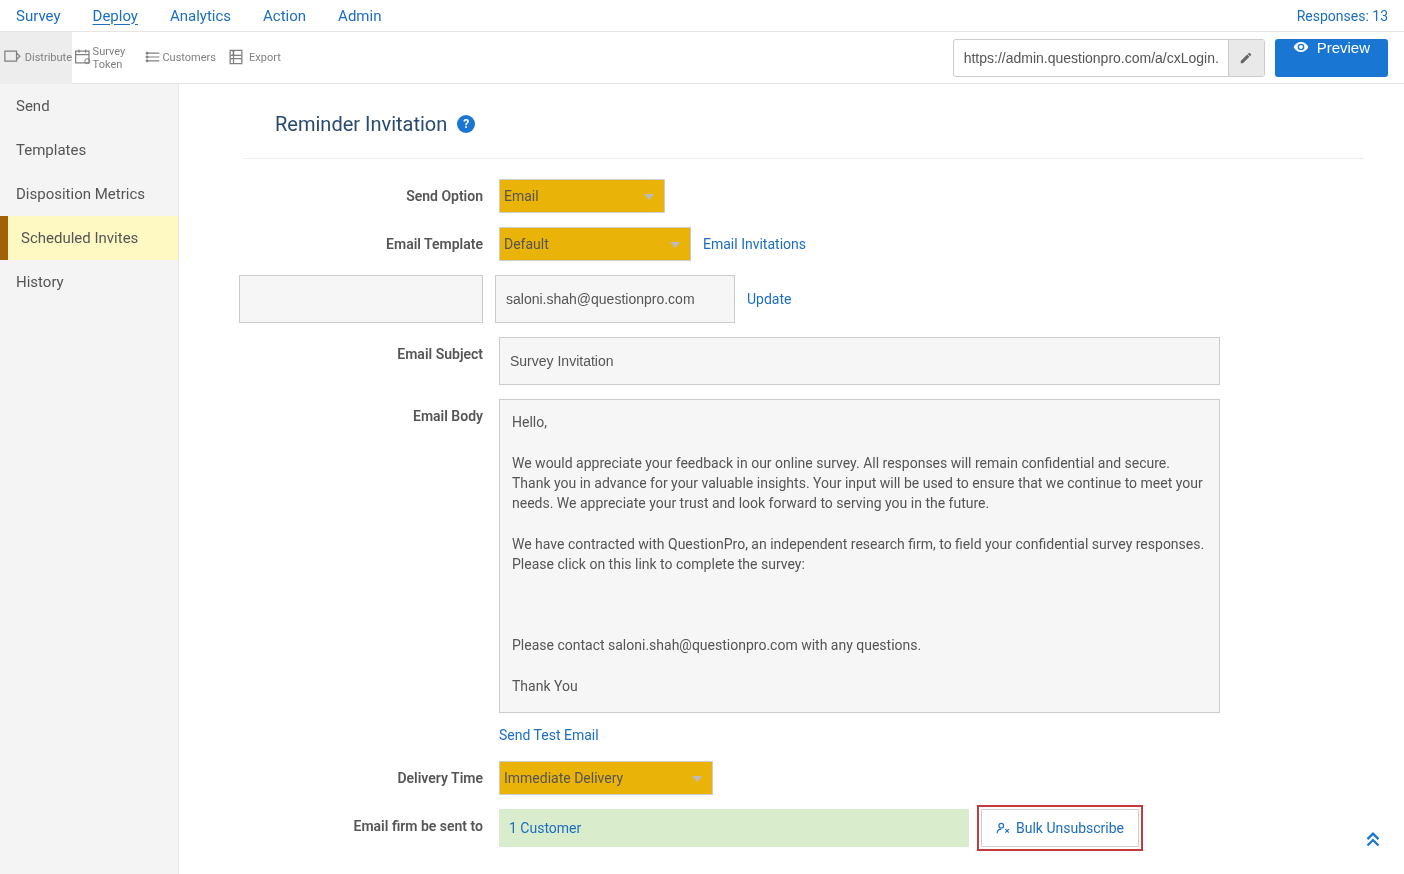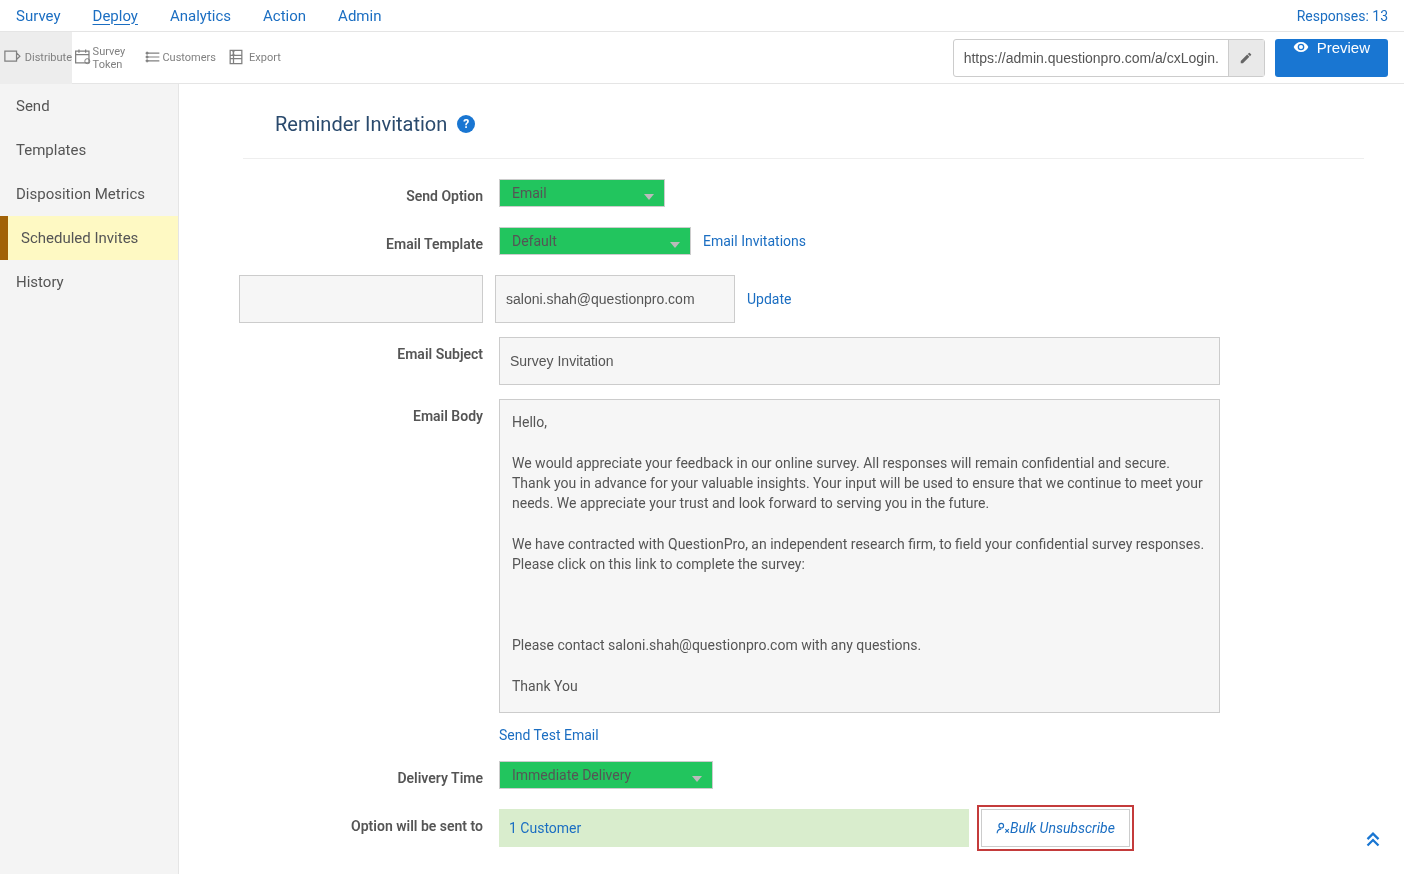--- a/index.html
+++ b/index.html
@@ -23,34 +23,34 @@
   .sidebar { width: 179px; background: #f4f4f4; border-right: 1px solid #e5e5e5; }
   .sidebar .item { height: 44px; display: flex; align-items: center; padding: 0 16px; color: #555; font-size: 15px; cursor: pointer; }
   .sidebar .item.active { background: #fef9c3; border-left: 8px solid #a16207; padding-left: 13px; }
   .content { flex: 1; padding: 0 0 40px 0; }
   .page-header { display:flex; align-items:center; gap:10px; padding: 28px 32px 22px 32px; color: #2a4a6d; font-size: 20px; border-bottom:1px solid #eee; margin-left:64px; margin-right:40px;}
   .help-icon { width: 18px; height: 18px; background: #1976d2; color: #fff; border-radius: 50%; display:inline-flex; align-items:center; justify-content:center; font-size:12px; font-weight:bold; cursor:pointer;}
   .form { padding: 20px 60px 0 60px; }
   .row { display: flex; align-items: flex-start; margin-bottom: 14px; }
   .row .label { width: 260px; text-align: right; padding-right: 16px; color: #555; font-size: 14px; font-weight: 600; line-height: 34px;}
   .row .field { flex: 1; display: flex; align-items: center; gap: 12px; flex-wrap: wrap; }
-  .select { border: 1px solid #ccc; height: 28px; padding: 0 30px 0 12px; position: relative; background: #22c55e; font-size: 14px; color: #555; display:flex; align-items:center; cursor:pointer; }
+  .select { border: 1px solid #ccc; height: 34px; padding: 0 30px 0 4px; position: relative; background: #eab308; font-size: 14px; color: #555; display:flex; align-items:center; cursor:pointer; }
   .select::after { content: ""; position: absolute; right: 10px; top: 14px; border-left: 5px solid transparent; border-right: 5px solid transparent; border-top: 6px solid #bbb; }
   .select.w160 { width: 166px; }
   .select.w192 { width: 192px; }
   .select.w214 { width: 214px; }
   .link { color: #1b6ec2; font-size: 14px; cursor: pointer; }
   .textinput { border: 1px solid #ccc; background: #f6f6f6; height: 48px; padding: 0 10px; font-size: 14px; color:#555; }
   .textinput.w244 { width: 244px; }
   .textinput.w240 { width: 240px; }
   .textinput.full { width: 721px; }
   .textarea { border: 1px solid #ccc; background: #f6f6f6; width: 721px; min-height: 314px; padding: 12px; font-size: 14px; color:#555; line-height:1.45; white-space: pre-wrap; }
   .recipient-box { background: #d9edcd; height: 38px; display:flex; align-items:center; padding: 0 10px; width: 470px; }
   .recipient-box span { color:#1b6ec2; cursor:pointer; }
-  .bulk-btn { border:1px solid #ccc; height:38px; padding:0 14px; display:flex; align-items:center; gap:0; color:#1b6ec2; cursor:pointer; outline:2px solid #c43b3b; outline-offset:2px;font-style:italic;}
+  .bulk-btn { border:1px solid #ccc; height:38px; padding:0 14px; display:flex; align-items:center; gap:6px; color:#1b6ec2; cursor:pointer; outline:2px solid #c43b3b; outline-offset:2px;}
   .process-btn { background:#1976d2; color:#fff; border:none; height:38px; padding:0 22px; font-size:15px; cursor:pointer; border-radius:2px;}
   .btn-row { display:flex; justify-content:flex-end; width: 981px; margin-top: 38px; }
   .scrolltop { position: fixed; bottom: 20px; right: 20px; color:#1976d2; cursor:pointer; }
 </style>
 </head>
 <body>
 
 <div class="topnav">
   <div class="tabs">
     <div class="tab">Survey</div>
@@ -182,21 +182,21 @@
       </div>
 
       <div class="row" style="margin-top:18px;">
         <div class="label">Delivery Time</div>
         <div class="field">
           <div class="select w214">Immediate Delivery</div>
         </div>
       </div>
 
       <div class="row">
-        <div class="label">Option will be sent to</div>
+        <div class="label">Email firm be sent to</div>
         <div class="field">
           <div class="recipient-box">
             <span>1 Customer</span>
           </div>
           <div class="bulk-btn">
             <svg width="14" height="14" viewBox="0 0 24 24" fill="none" stroke="#1b6ec2" stroke-width="2">
                 <circle cx="9" cy="8" r="4"></circle>
                 <path d="M2 21c0-4 3-7 7-7"></path>
                 <path d="M16 14l6 6 M22 14l-6 6"></path>
               </svg>

